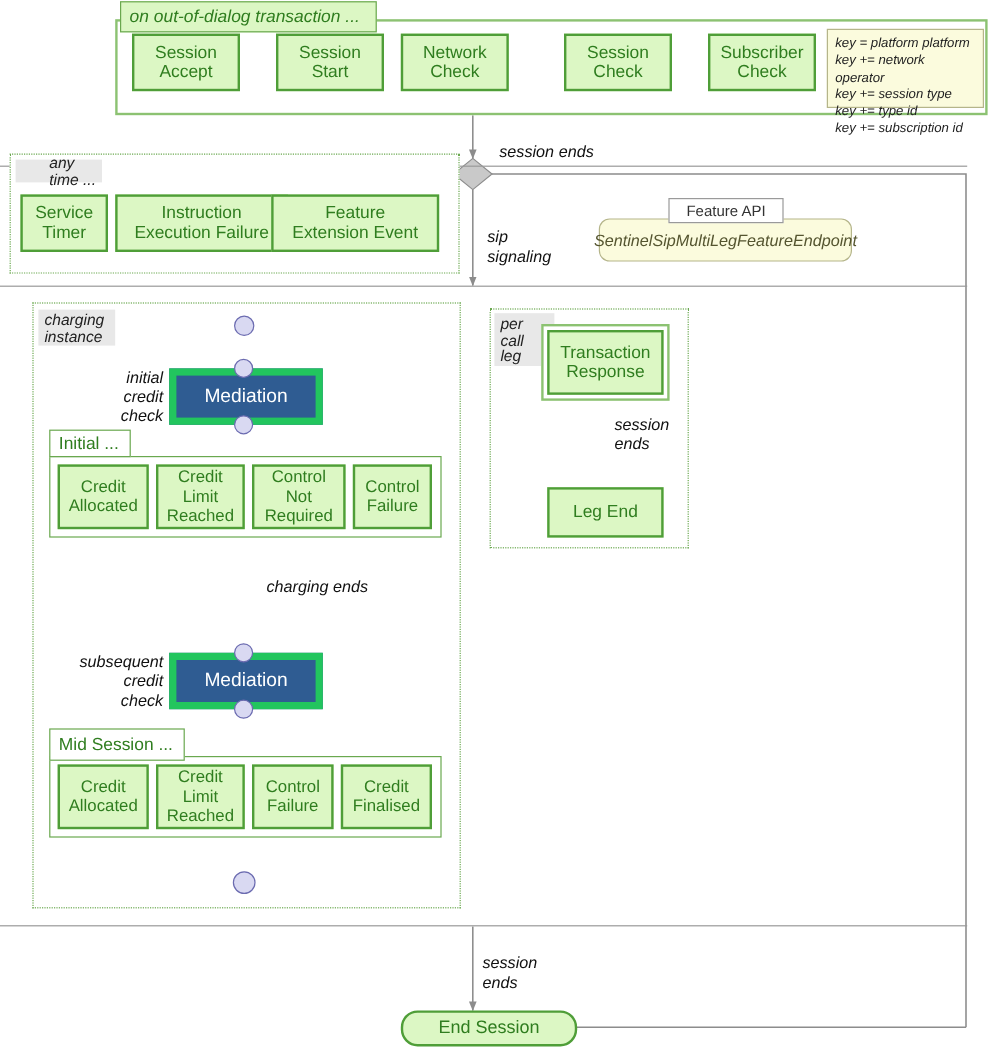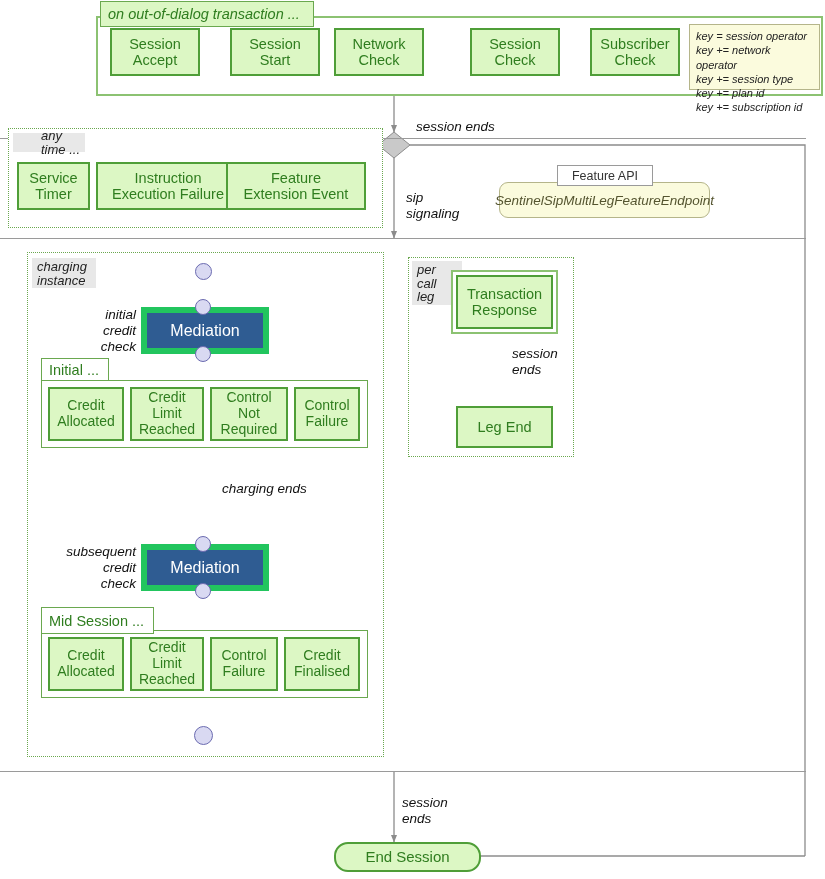--- a/index.html
+++ b/index.html
@@ -183,24 +183,24 @@
     <span class="ml">Network<br>Check</span>
   </div>
   <div class="abs gbox" style="left:470px;top:28px;width:90px;height:48px;">
     <span class="ml">Session<br>Check</span>
   </div>
   <div class="abs gbox" style="left:590px;top:28px;width:90px;height:48px;">
     <span class="ml">Subscriber<br>Check</span>
   </div>
 
   <div class="abs legend" style="left:689px;top:24px;width:131px;height:66px;">
-    <div>key = session operator</div>
+    <div>key = platform platform</div>
     <div>key += network operator</div>
     <div>key += session type</div>
-    <div>key += plan id</div>
+    <div>key += type id</div>
     <div>key += subscription id</div>
   </div>
 
   <div class="abs" style="left:0px;top:138px;width:806px;height:100px;border-top:1px solid #9a9a9a;"></div>
 
   <div class="abs frame-dotted-green" style="left:8px;top:128px;width:375px;height:100px;"></div>
   <div class="abs tab-grey" style="left:13px;top:133px;width:72px;height:19px;padding-left:28px;">
     <span>any time ...</span>
   </div>
 

